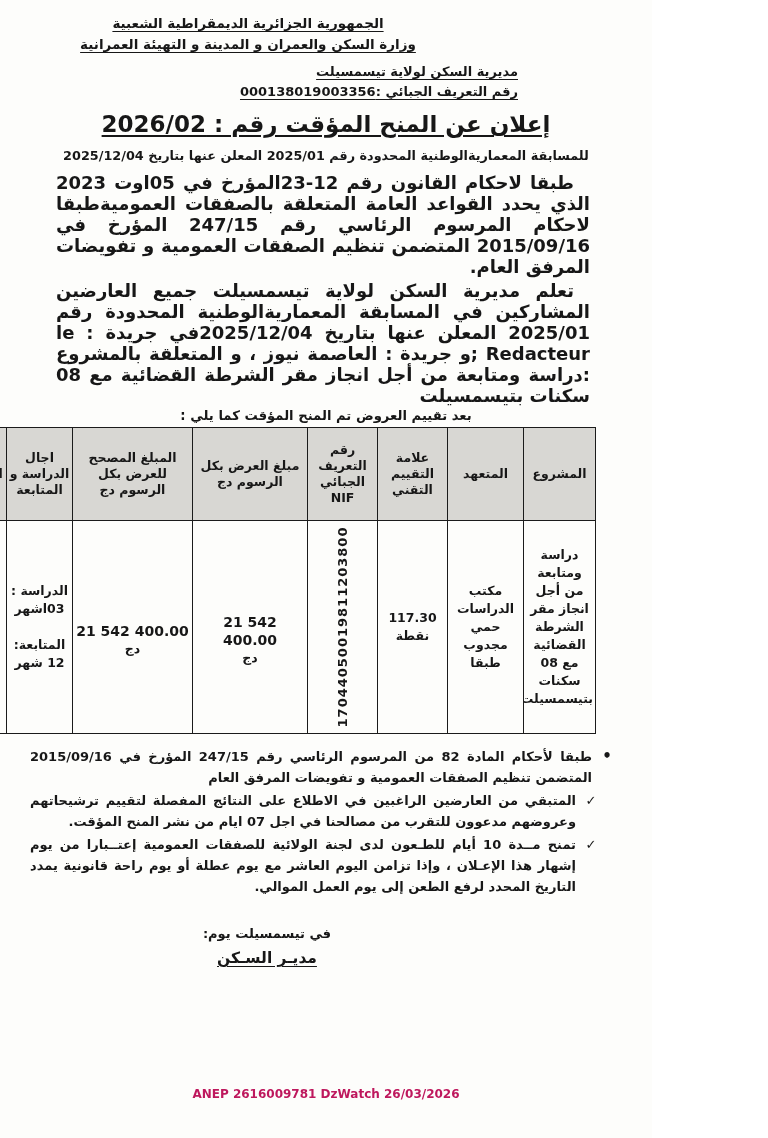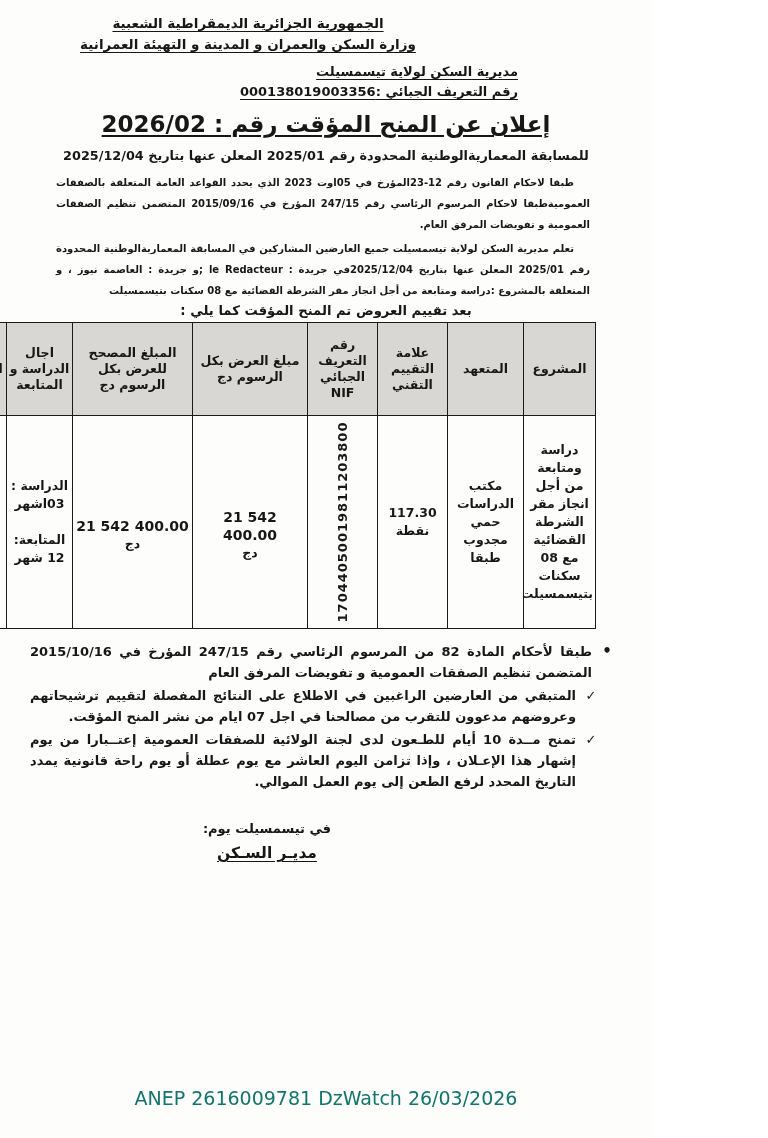--- a/index.html
+++ b/index.html
@@ -41,21 +41,21 @@
     font-weight: bold;
   }
   .subtitle {
     margin-top: 11px;
     text-align: center;
     font-size: 12.8px;
     font-weight: bold;
   }
   .para {
     margin: 9px 62px 0 56px;
-    font-size: 10px;
+    font-size: 18px;
     font-weight: bold;
     line-height: 21px;
     text-align: justify;
     text-indent: 16px;
   }
   .para.second { margin-top: 3px; }
   .pre-table {
     margin-top: 2px;
     text-align: center;
     font-size: 13.2px;
@@ -125,23 +125,23 @@
     line-height: 25px;
   }
   .sig-title { font-size: 15.5px; }
 
   .footer {
     position: absolute;
     top: 1087px;
     left: 0;
     width: 100%;
     text-align: center;
-    color: #0f766e;
-    font-size: 19px;
-    font-weight: normal;
+    color: #be185d;
+    font-size: 12px;
+    font-weight: bold;
   }
 </style>
 </head>
 <body>
 
 <div class="page">
 
   <div class="gov-header">
     <div class="ul">الجمهورية الجزائرية الديمقراطية الشعبية</div>
     <div class="ul">وزارة السكن والعمران و المدينة  و التهيئة العمرانية</div>
@@ -206,21 +206,21 @@
 12 شهر</td>
       <td class="preline">احسن
 عرض</td>
     </tr>
   </tbody>
     </table>
 
   <div class="notes">
     <div class="note">
       <span class="marker bullet">•</span>
-      <span class="note-text">طبقا لأحكام المادة 82 من المرسوم الرئاسي رقم 247/15 المؤرخ في 2015/10/16 المتضمن تنظيم الصفقات العمومية و تفويضات المرفق العام</span>
+      <span class="note-text">طبقا لأحكام المادة 82 من المرسوم الرئاسي رقم 247/15 المؤرخ في 2015/09/16 المتضمن تنظيم الصفقات العمومية و تفويضات المرفق العام</span>
     </div>
     <div class="note indent">
       <span class="marker">✓</span>
       <span class="note-text">المتبقي من العارضين الراغبين في الاطلاع على النتائج المفصلة لتقييم ترشيحاتهم وعروضهم مدعوون للتقرب من مصالحنا في اجل 07 ايام من نشر المنح المؤقت.</span>
     </div>
     <div class="note indent">
       <span class="marker">✓</span>
       <span class="note-text">تمنح مــدة 10 أيام للطـعون لدى لجنة الولائية للصفقات العمومية إعتــبارا من يوم إشهار هذا الإعـلان ، وإذا تزامن اليوم العاشر مع يوم عطلة أو يوم راحة قانونية يمدد التاريخ المحدد لرفع الطعن إلى يوم العمل الموالي.</span>
     </div>
   </div>

